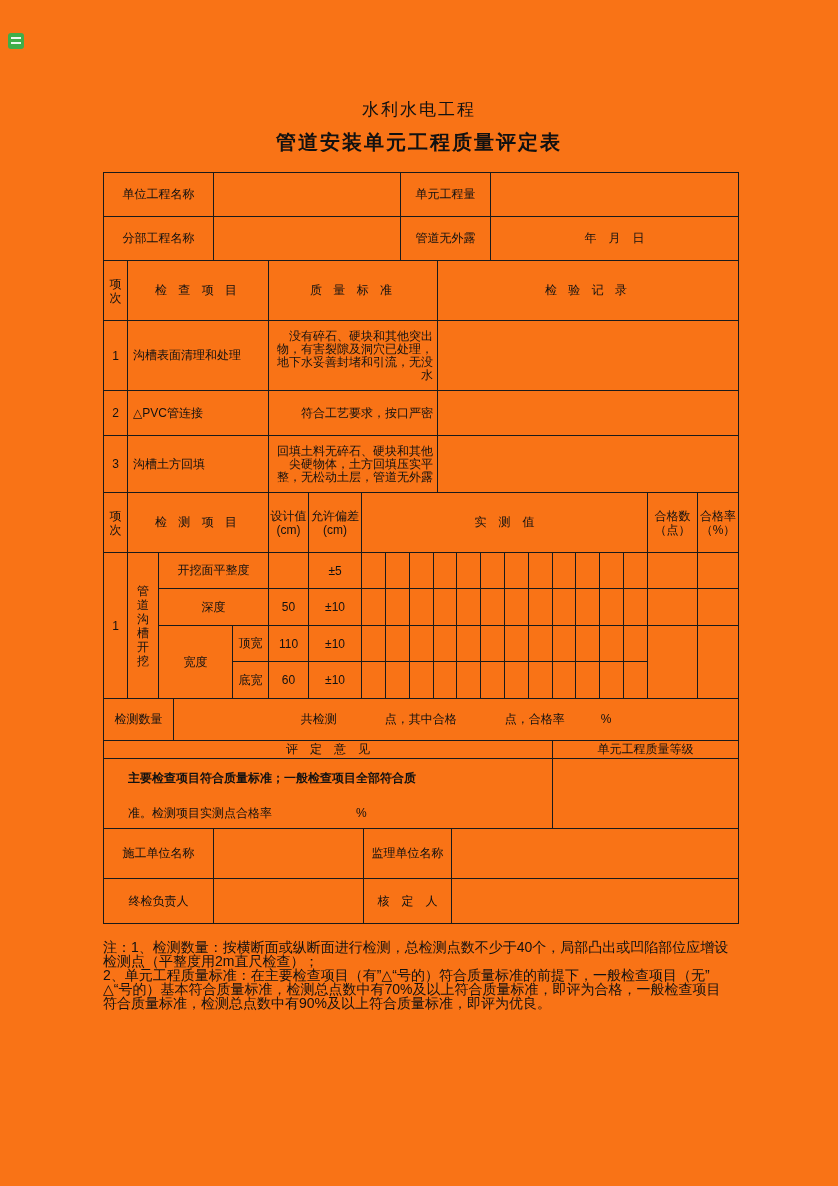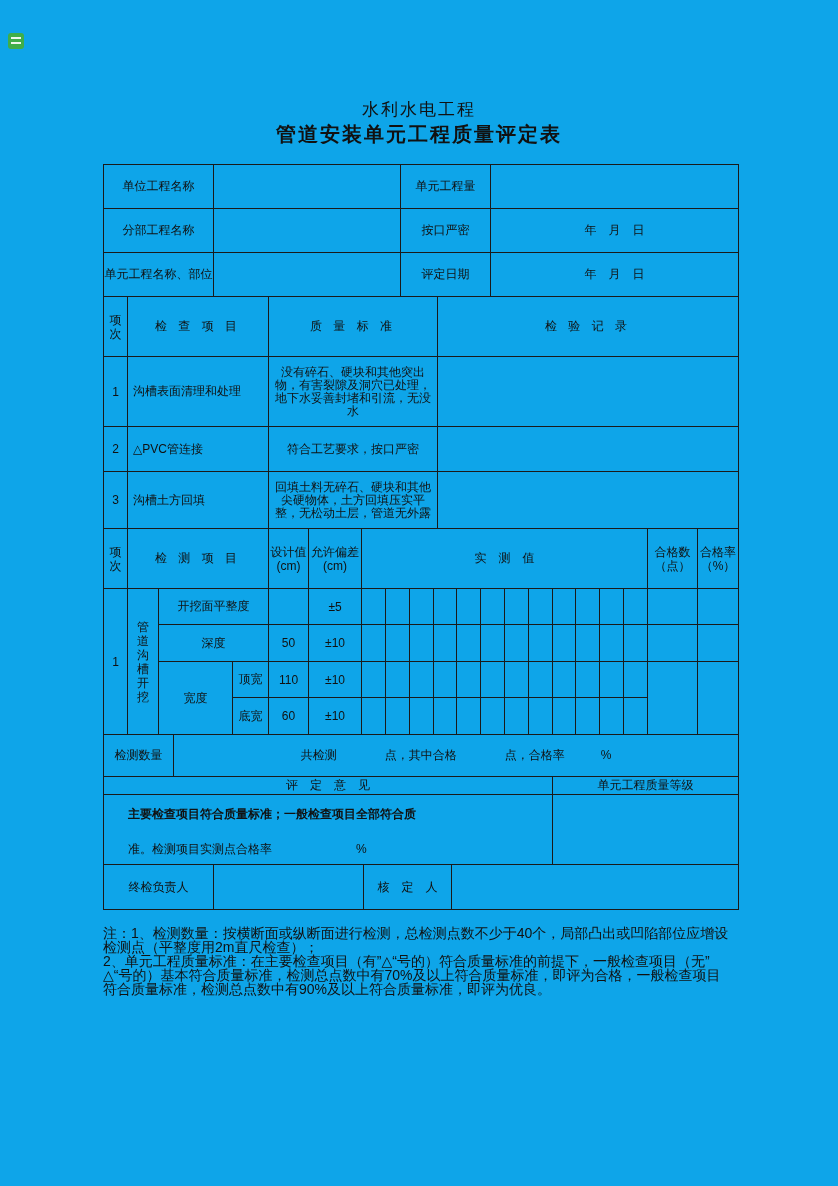--- a/index.html
+++ b/index.html
@@ -1,29 +1,29 @@
 <!DOCTYPE html>
 <html><head>
 <meta charset="utf-8">
 <style>
   html,body{margin:0;padding:0;background:#ffffff;}
-  .page{position:relative;width:838px;height:1186px;background:#0ea5e9;
+  .page{position:relative;width:838px;height:1186px;background:#f97316;
         font-family:"Liberation Sans","DejaVu Sans",sans-serif;color:#111;overflow:hidden;}
   .corner-icon{position:absolute;left:8px;top:33px;width:16px;height:16px;border-radius:3px;}
   .corner-icon .bar{position:absolute;left:3px;right:3px;height:2px;background:#ffffff;opacity:.9;}
   .t1{padding-top:98px;text-align:center;font-size:17px;letter-spacing:2px;}
-  .t2{text-align:center;font-size:20px;font-weight:bold;letter-spacing:2px;}
+  .t2{margin-top:8px;text-align:center;font-size:20px;font-weight:bold;letter-spacing:2px;}
   .tblwrap{margin:16px 0 0 103px;width:637px;}
   table{border-collapse:collapse;table-layout:fixed;width:635px;}
   table + table{margin-top:-1px;}
   td{border:1px solid #1a1a1a;font-size:12px;text-align:center;vertical-align:middle;
      padding:0;overflow:hidden;}
   .pre{white-space:pre-line;line-height:14px;}
   .sphead{letter-spacing:4px;}
-  .std{text-align:center;padding:2px 4px;line-height:13px;}
+  .std{text-align:right;padding:2px 4px;line-height:13px;}
   .item{text-align:left;padding-left:5px;}
   .vert{width:14px;margin:0 auto;word-break:break-all;line-height:14px;text-align:center;}
   .optext{text-align:left;padding-left:24px;}
   .optext .l1{margin-top:4px;font-weight:bold;}
   .optext .l2{margin-top:18px;}
   .notes{margin:16px 0 0 103px;width:640px;font-size:14px;line-height:14px;color:#111;}
   .m{}
 </style>
 </head>
 <body>
@@ -49,27 +49,21 @@
     <tbody>
           <tr style="height:44px">
       <td>单位工程名称</td>
       <td></td>
       <td>单元工程量</td>
       <td></td>
     </tr>
     <tr style="height:44px">
       <td>分部工程名称</td>
       <td></td>
-      <td>按口严密</td>
-      <td>年　月　日</td>
-    </tr>
-    <tr style="height:44px">
-      <td>单元工程名称、部位</td>
-      <td></td>
-      <td>评定日期</td>
+      <td>管道无外露</td>
       <td>年　月　日</td>
     </tr>
   </tbody>
       </table>
 
   <table>
     <colgroup>
           <col style="width:24px">
           <col style="width:141px">
           <col style="width:169px">
@@ -258,20 +252,26 @@
       </table>
 
   <table>
     <colgroup>
           <col style="width:110px">
           <col style="width:150px">
           <col style="width:88px">
           <col style="width:287px">
         </colgroup>
     <tbody>
+          <tr style="height:50px">
+      <td>施工单位名称</td>
+      <td></td>
+      <td>监理单位名称</td>
+      <td></td>
+    </tr>
     <tr style="height:45px">
       <td>终检负责人</td>
       <td></td>
       <td>核　定　人</td>
       <td></td>
     </tr>
   </tbody>
       </table>
 </div>
 

